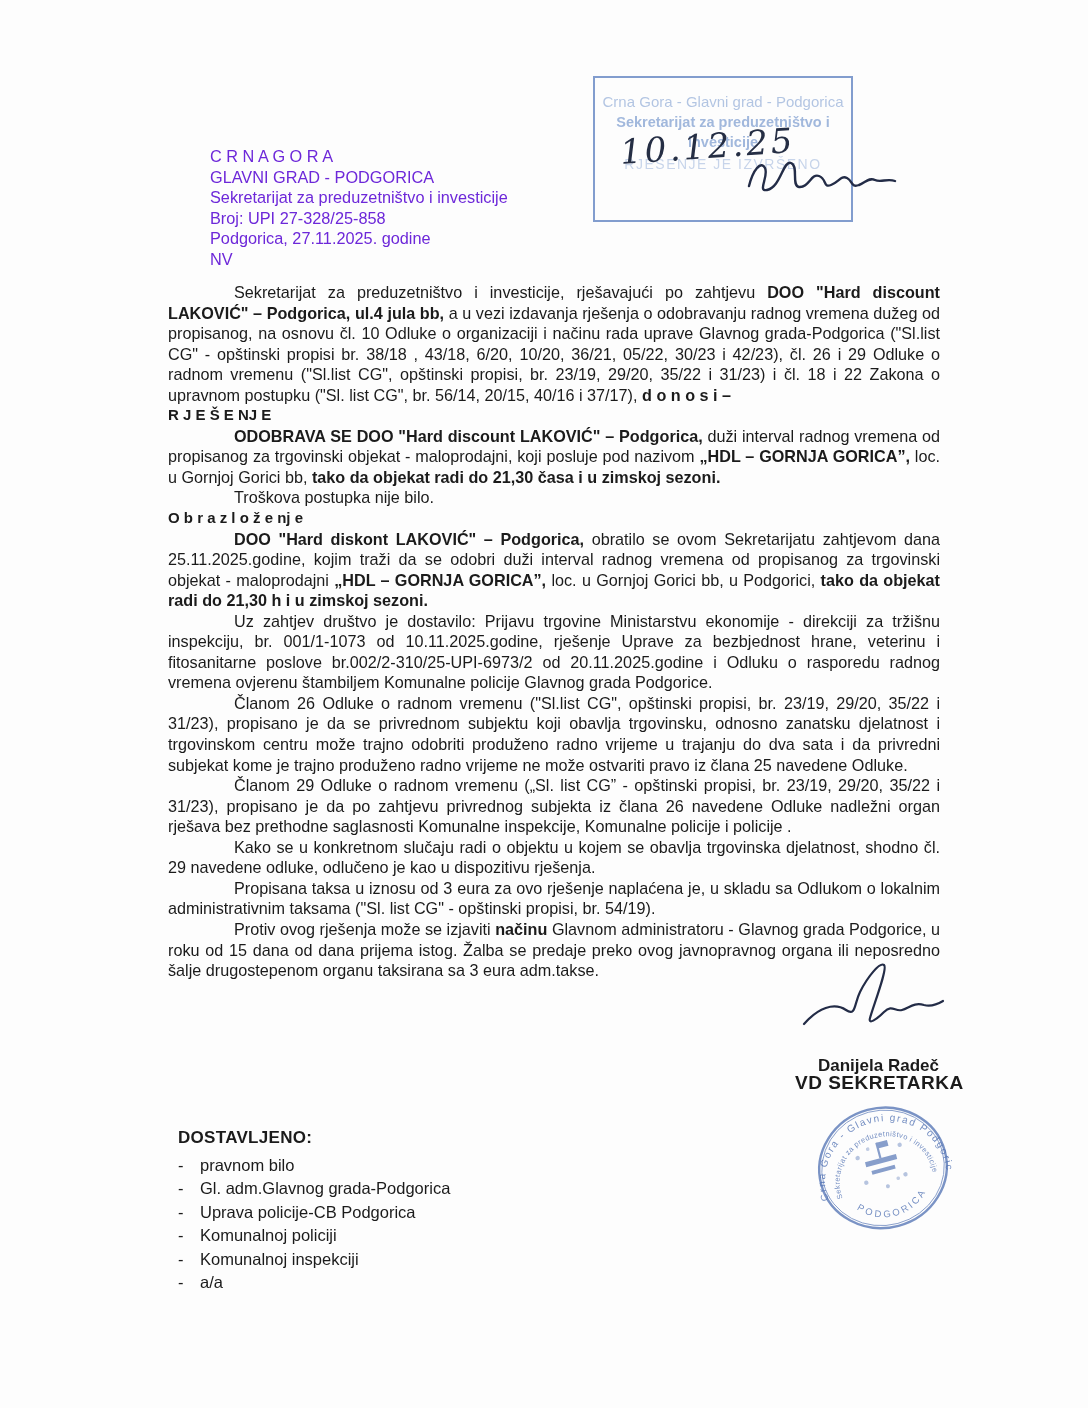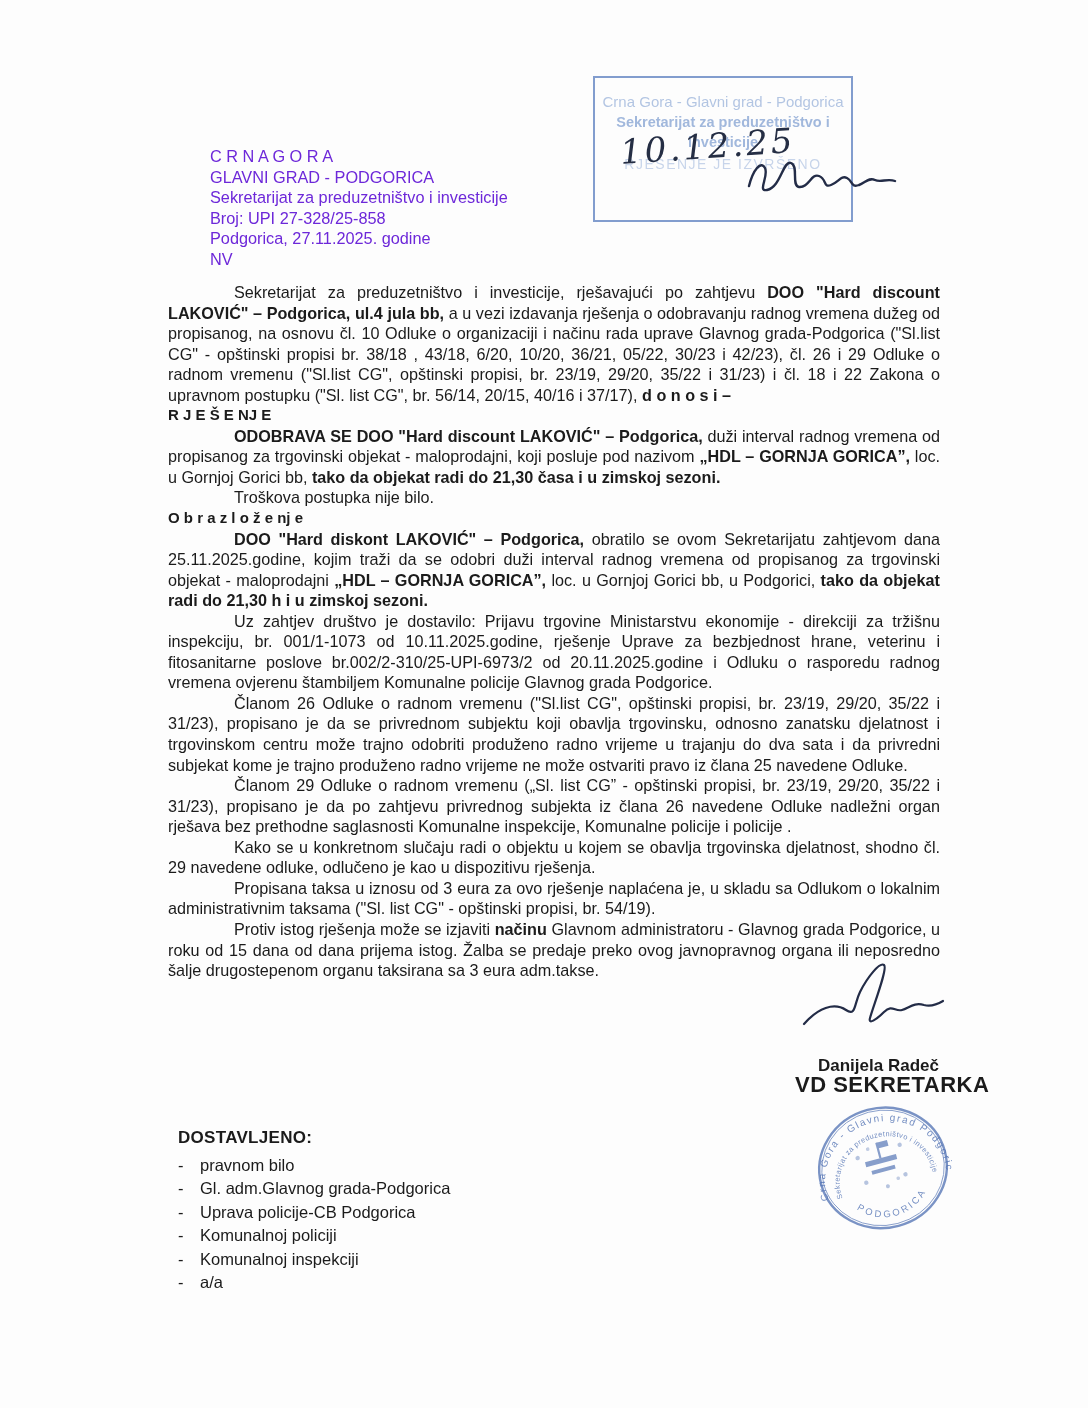--- a/index.html
+++ b/index.html
@@ -26,21 +26,21 @@
   
   .doc-body{position:absolute;left:168px;top:282px;width:772px;font-size:16.2px;line-height:20.55px;text-align:justify;z-index:1;}
   .doc-body p{margin:0;}
   .indent{text-indent:66px;}
   .center-heading{font-weight:bold;font-size:15px;margin:0;text-indent:0;}
   .h-resolution{margin:9px 0 13px;}
   .h-explanation{margin:0 0 7px;}
   
   .main-sig{position:absolute;left:798px;top:960px;z-index:2;}
   .sig-name{position:absolute;left:818px;top:1038px;font-weight:bold;font-size:17px;z-index:2;margin-top:18px;}
-  .sig-title{position:absolute;left:795px;top:1072px;font-weight:bold;font-size:22px;letter-spacing:.5px;z-index:2;}
+  .sig-title{position:absolute;left:795px;top:1072px;font-weight:bold;font-size:19px;letter-spacing:.5px;z-index:2;}
   
   .round-stamp{position:absolute;left:802px;top:1094px;transform:rotate(-15deg);z-index:2;}
   
   .delivery{position:absolute;left:178px;top:1126px;font-size:16.5px;line-height:23.5px;}
   .delivery-heading{font-weight:bold;font-size:17px;margin-bottom:4px;letter-spacing:.3px;}
   .delivery-item{display:flex;}
   .delivery-item .dash{width:22px;}
 </style>
 </head>
 <body>
@@ -71,21 +71,21 @@
     <p class="center-heading h-resolution">R J E Š E NJ E</p>
     <p class="indent"><span style="font-weight: bold;">ODOBRAVA SE DOO "Hard discount LAKOVIĆ" – Podgorica, </span><span>duži interval radnog vremena od propisanog za trgovinski objekat - maloprodajni, koji posluje pod nazivom </span><span style="font-weight: bold;">„HDL – GORNJA GORICA”,</span><span> loc. u Gornjoj Gorici bb, </span><span style="font-weight: bold;">tako da objekat radi do 21,30 časa i u zimskoj sezoni.</span></p>
     <p class="indent"><span>Troškova postupka nije bilo.</span></p>
     <p class="center-heading h-explanation">O b r a z l o ž e nj e</p>
     <p class="indent"><span style="font-weight: bold;">DOO "Hard diskont LAKOVIĆ" – Podgorica, </span><span>obratilo se ovom Sekretarijatu zahtjevom dana 25.11.2025.godine, kojim traži da se odobri duži interval radnog vremena od propisanog za trgovinski objekat - maloprodajni </span><span style="font-weight: bold;">„HDL – GORNJA GORICA”,</span><span> loc. u  Gornjoj Gorici bb, u Podgorici, </span><span style="font-weight: bold;">tako da objekat radi do 21,30 h i u zimskoj sezoni.</span></p>
     <p class="indent"><span>Uz zahtjev  društvo je  dostavilo: Prijavu  trgovine  Ministarstvu  ekonomije  - direkciji za tržišnu inspekciju, br. 001/1-1073  od  10.11.2025.godine, rješenje Uprave za  bezbjednost  hrane, veterinu i fitosanitarne   poslove br.002/2-310/25-UPI-6973/2 od 20.11.2025.godine i Odluku o rasporedu radnog vremena ovjerenu štambiljem Komunalne policije Glavnog grada Podgorice.</span></p>
     <p class="indent"><span>Članom 26 Odluke o radnom vremenu ("Sl.list CG", opštinski propisi, br. 23/19, 29/20, 35/22 i 31/23),  propisano je da se privrednom subjektu koji obavlja trgovinsku, odnosno zanatsku djelatnost i trgovinskom  centru  može  trajno odobriti produženo  radno  vrijeme  u trajanju do dva sata i da  privredni subjekat  kome je  trajno produženo  radno  vrijeme  ne  može  ostvariti  pravo  iz člana  25 navedene Odluke.</span></p>
     <p class="indent"><span>Članom 29 Odluke o radnom vremenu („Sl. list CG” - opštinski propisi, br. 23/19, 29/20, 35/22 i 31/23), propisano je da po zahtjevu privrednog  subjekta  iz  člana  26  navedene Odluke  nadležni organ rješava bez  prethodne  saglasnosti  Komunalne  inspekcije, Komunalne policije i policije .</span></p>
     <p class="indent"><span>Kako se u  konkretnom slučaju  radi o objektu u kojem  se obavlja  trgovinska  djelatnost, shodno čl. 29 navedene  odluke,   odlučeno je  kao u dispozitivu rješenja.</span></p>
     <p class="indent"><span>Propisana   taksa u  iznosu  od  3  eura  za  ovo  rješenje  naplaćena  je,  u  skladu  sa  Odlukom  o lokalnim administrativnim taksama ("Sl. list CG" - opštinski propisi, br. 54/19).</span></p>
-    <p class="indent"><span>Protiv istog rješenja može se izjaviti </span><span style="font-weight: bold;">načinu</span><span> Glavnom administratoru - Glavnog grada Podgorice, u roku od 15 dana od dana prijema istog. Žalba se predaje preko ovog javnopravnog organa ili neposredno šalje drugostepenom organu taksirana sa 3 eura adm.takse.</span></p>
+    <p class="indent"><span>Protiv ovog rješenja može se izjaviti </span><span style="font-weight: bold;">načinu</span><span> Glavnom administratoru - Glavnog grada Podgorice, u roku od 15 dana od dana prijema istog. Žalba se predaje preko ovog javnopravnog organa ili neposredno šalje drugostepenom organu taksirana sa 3 eura adm.takse.</span></p>
   </div>
 
   <svg class="main-sig" width="152" height="82" viewBox="0 0 152 82">
     <path d="M6,64 C20,48 36,42 48,50 C58,57 56,44 62,32 C70,16 82,2 86,5 C90,8 76,44 72,58 C70,65 78,60 86,52 C94,44 97,52 104,50 C111,48 116,42 126,45 C134,47 140,44 145,41" fill="none" stroke="#232c47" stroke-width="2.2" stroke-linecap="round"></path>
   </svg>
   <div class="sig-name">Danijela Radeč</div>
   <div class="sig-title">VD SEKRETARKA</div>
 
   <svg class="round-stamp" width="160" height="140" viewBox="0 0 160 140">
     <defs>

